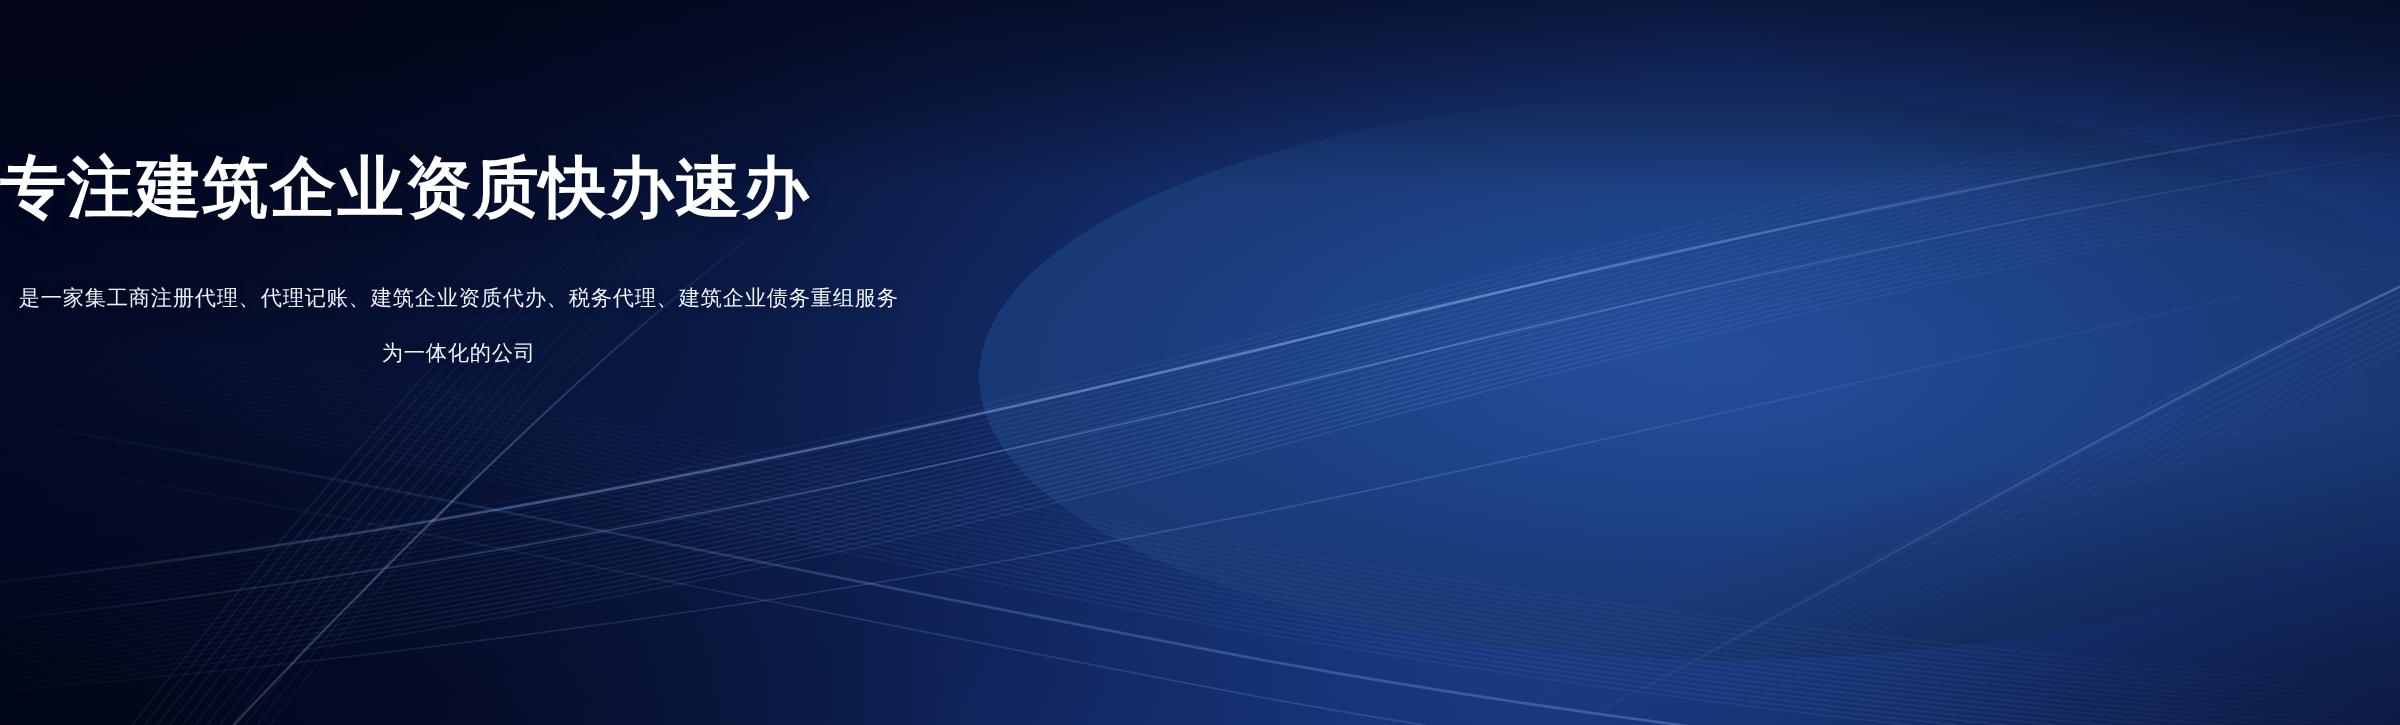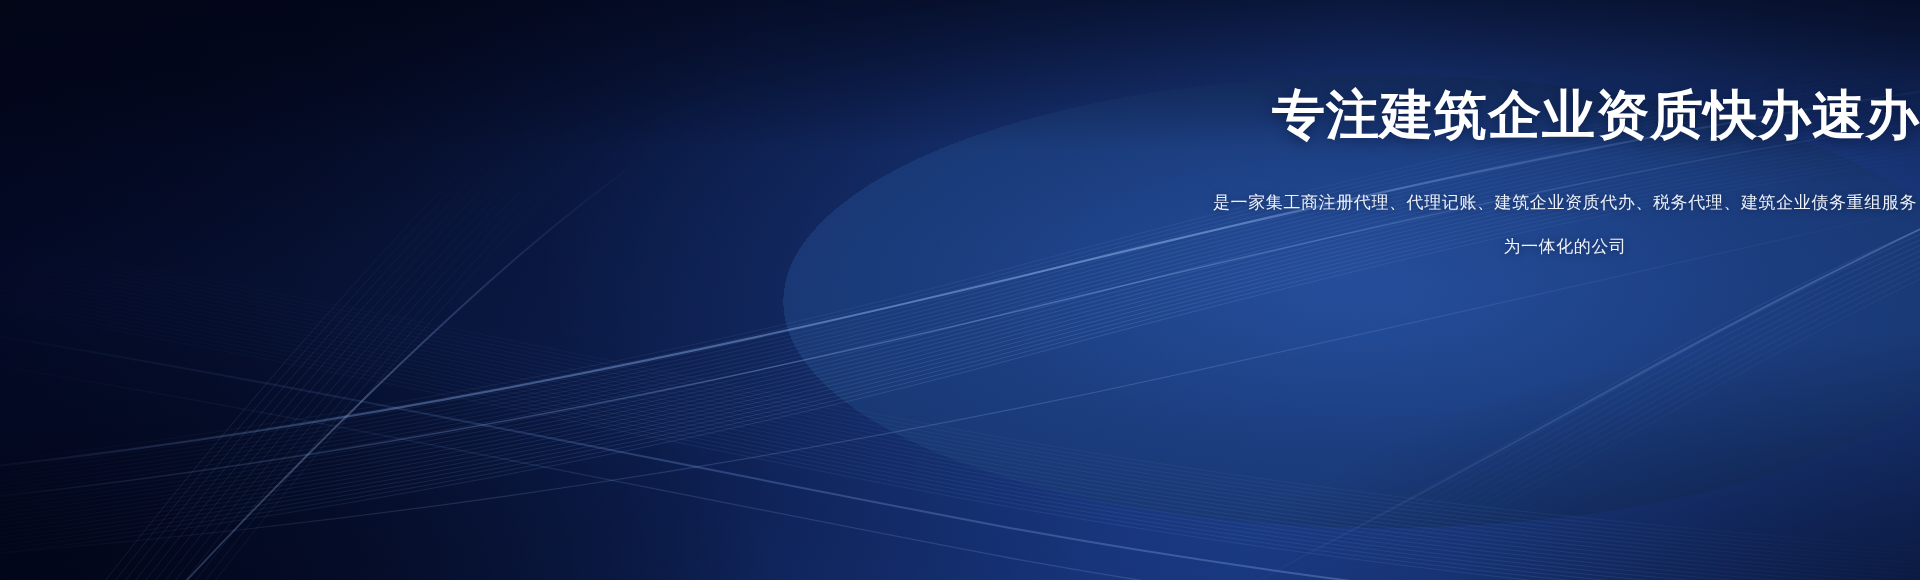--- a/index.html
+++ b/index.html
@@ -53,38 +53,38 @@
   .waves{position:absolute; inset:0;}
   .waves svg{display:block; width:1920px; height:580px;}
 
   
   .copy{
     position:absolute;
     left:0; right:0; top:0;
     height:580px;
     display:flex;
     flex-direction:column;
-    align-items:flex-end;
+    align-items:flex-start;
     justify-content:flex-start;
-    padding-top:84px;
+    padding-top:120px;
     box-sizing:border-box;
   }
   .headline{
     margin:0;
     font-size:53px;
     line-height:1.18;
     font-weight:700;
     color:#ffffff;
     letter-spacing:1px;
     text-align:center;
     text-shadow:0 2px 14px rgba(0,12,45,.55);
     white-space:nowrap;
   }
   .subtitle{
-    margin:34px 0 0 0;
+    margin:34px 0 0 12px;
     width:710px;
     font-size:17px;
     line-height:2.6;
     font-weight:400;
     color:#eef3fb;
     text-align:center;
     letter-spacing:.6px;
     text-shadow:0 1px 7px rgba(0,10,40,.45);
   }
 </style>

